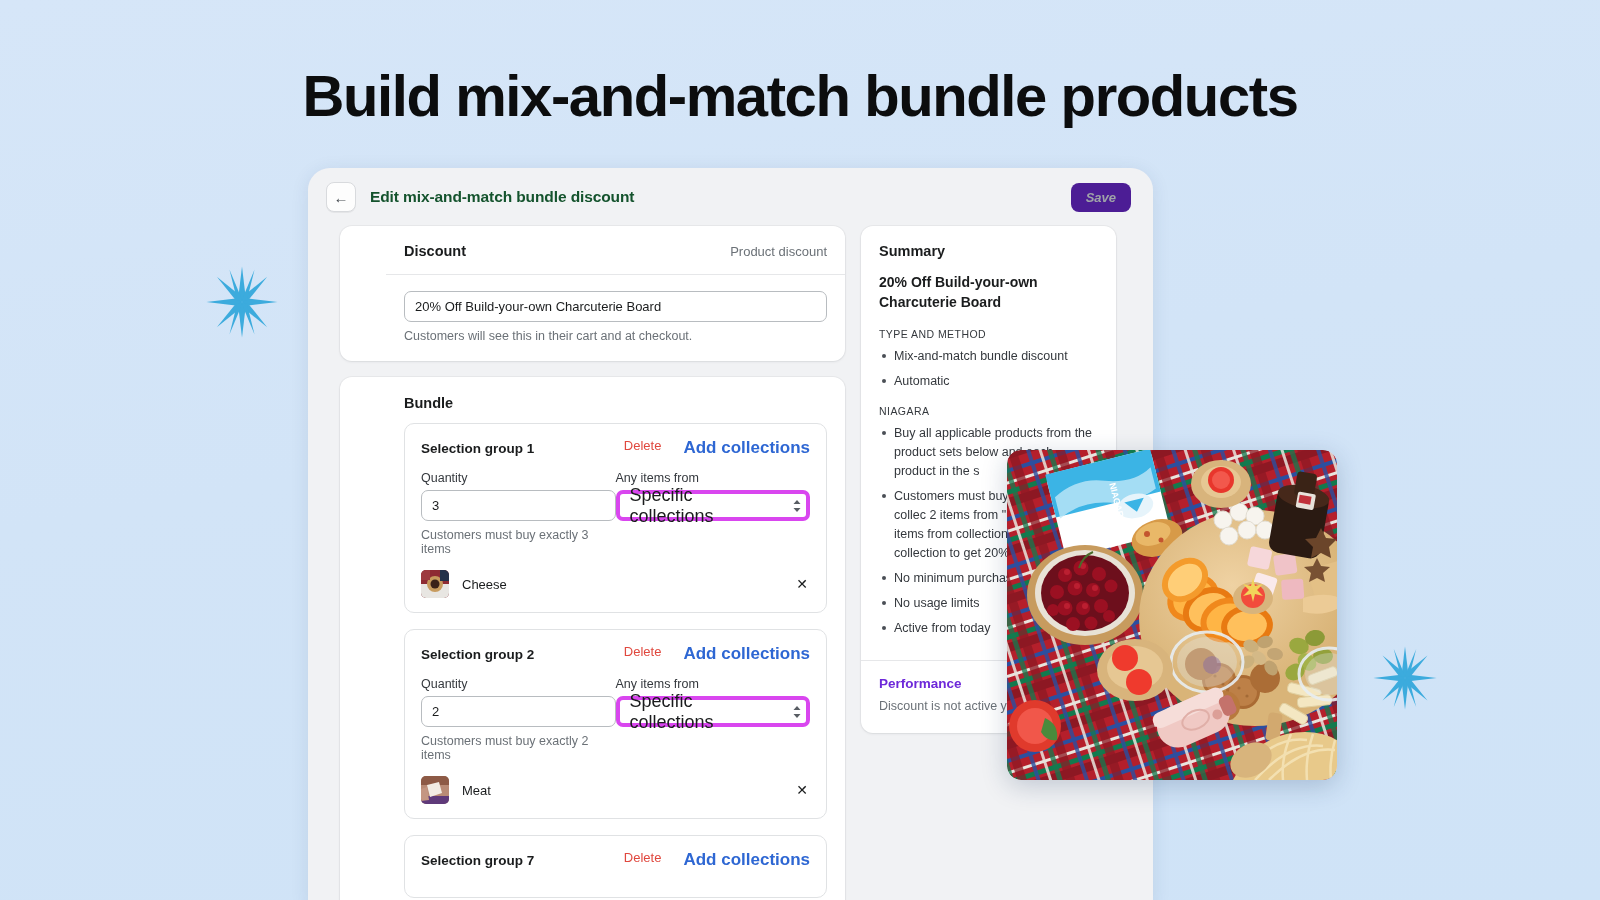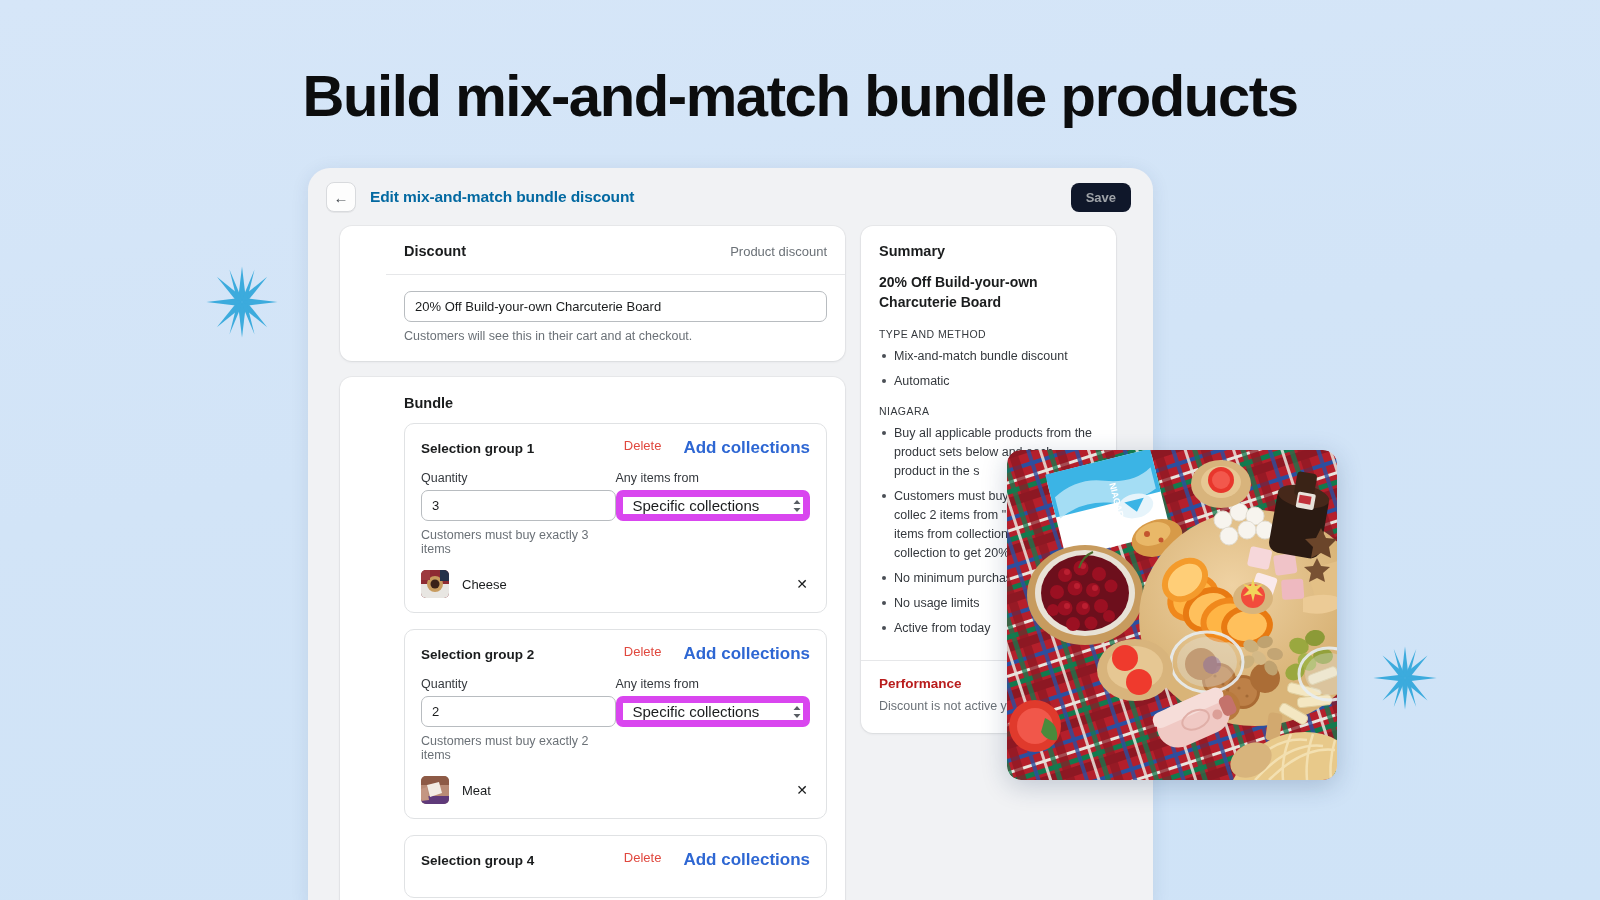--- a/index.html
+++ b/index.html
@@ -54,33 +54,34 @@
     border-radius: 8px;
     background: #fdfdfd;
     display: flex; align-items: center; justify-content: center;
     color: #43484e;
     font-size: 15px;
     box-shadow: 0 1px 0 rgba(0,0,0,.05);
   }
   .topbar-title {
     font-size: 15.5px;
     font-weight: 700;
-    color: #0369a1;
+    color: #14532d;
     letter-spacing: -0.1px;
   }
   .save-btn {
     margin-left: auto;
-    background: #0f172a;
+    background: #4c1d95;
     color: #9fa3a8;
     font-size: 13px;
     font-weight: 600;
     border: none;
     border-radius: 8px;
     padding: 7px 15px;
     font-family: inherit;
+    font-style: italic;
   }
 
   
   .app-body {
     display: flex;
     gap: 16px;
     padding: 0 32px;
   }
   .col-main { width: 505px; flex: none; }
   .col-side { width: 255px; flex: none; }
@@ -167,24 +168,24 @@
   }
   .link-add {
     font-size: 17px; color: #2e67d3; font-weight: 700;
   }
   .row2 { display: flex; }
   .cell { flex: 1; min-width: 0; }
   .select-wrap { position: relative; }
   .select-box {
     width: 100%;
     height: 31px;
-    border: 7px solid #d946ef;
+    border: 4px solid #d946ef;
     border-radius: 7px;
     background: #fff;
-    font-size: 15px;
+    font-size: 18px;
     color: #1a1c1d;
     padding: 0 26px 0 10px;
     display: flex;
     align-items: center;
   }
   .select-arrows {
     position: absolute;
     right: 9px; top: 50%;
     transform: translateY(-50%);
     display: flex; flex-direction: column;
@@ -259,21 +260,21 @@
   .sum-list li:before {
     content: "";
     position: absolute;
     left: 3px; top: 7px;
     width: 4px; height: 4px;
     border-radius: 50%;
     background: #4a4f55;
   }
   .perf-inner { padding: 15px 18px 20px 18px; }
   .perf-h {
-    font-size: 13.5px; font-weight: 700; color: #b91c1c;
+    font-size: 13.5px; font-weight: 700; color: #6d28d9;
     margin-bottom: 8px;
   }
   .perf-t { font-size: 12.5px; color: #6b7177; }
 
   
   .photo-card {
     position: absolute;
     left: 1007px; top: 450px;
     width: 330px; height: 330px;
     border-radius: 14px;
@@ -435,21 +436,21 @@
                   <path d="M0 13 L6 11 L8 24 L0 25 Z" fill="#c49682"></path>
                 </svg>
               </div>
               <span class="collection-name">Meat</span>
               <span class="remove-x">✕</span>
             </div>
           </div>
 
           <div class="sel-group">
             <div class="sel-group-head">
-              <div class="sel-group-title">Selection group 4</div>
+              <div class="sel-group-title">Selection group 7</div>
               <div class="sel-actions">
                 <a class="link-delete">Delete</a>
                 <a class="link-add">Add collections</a>
               </div>
             </div>
           </div>
 
         </div>
       </section>
     </div>

